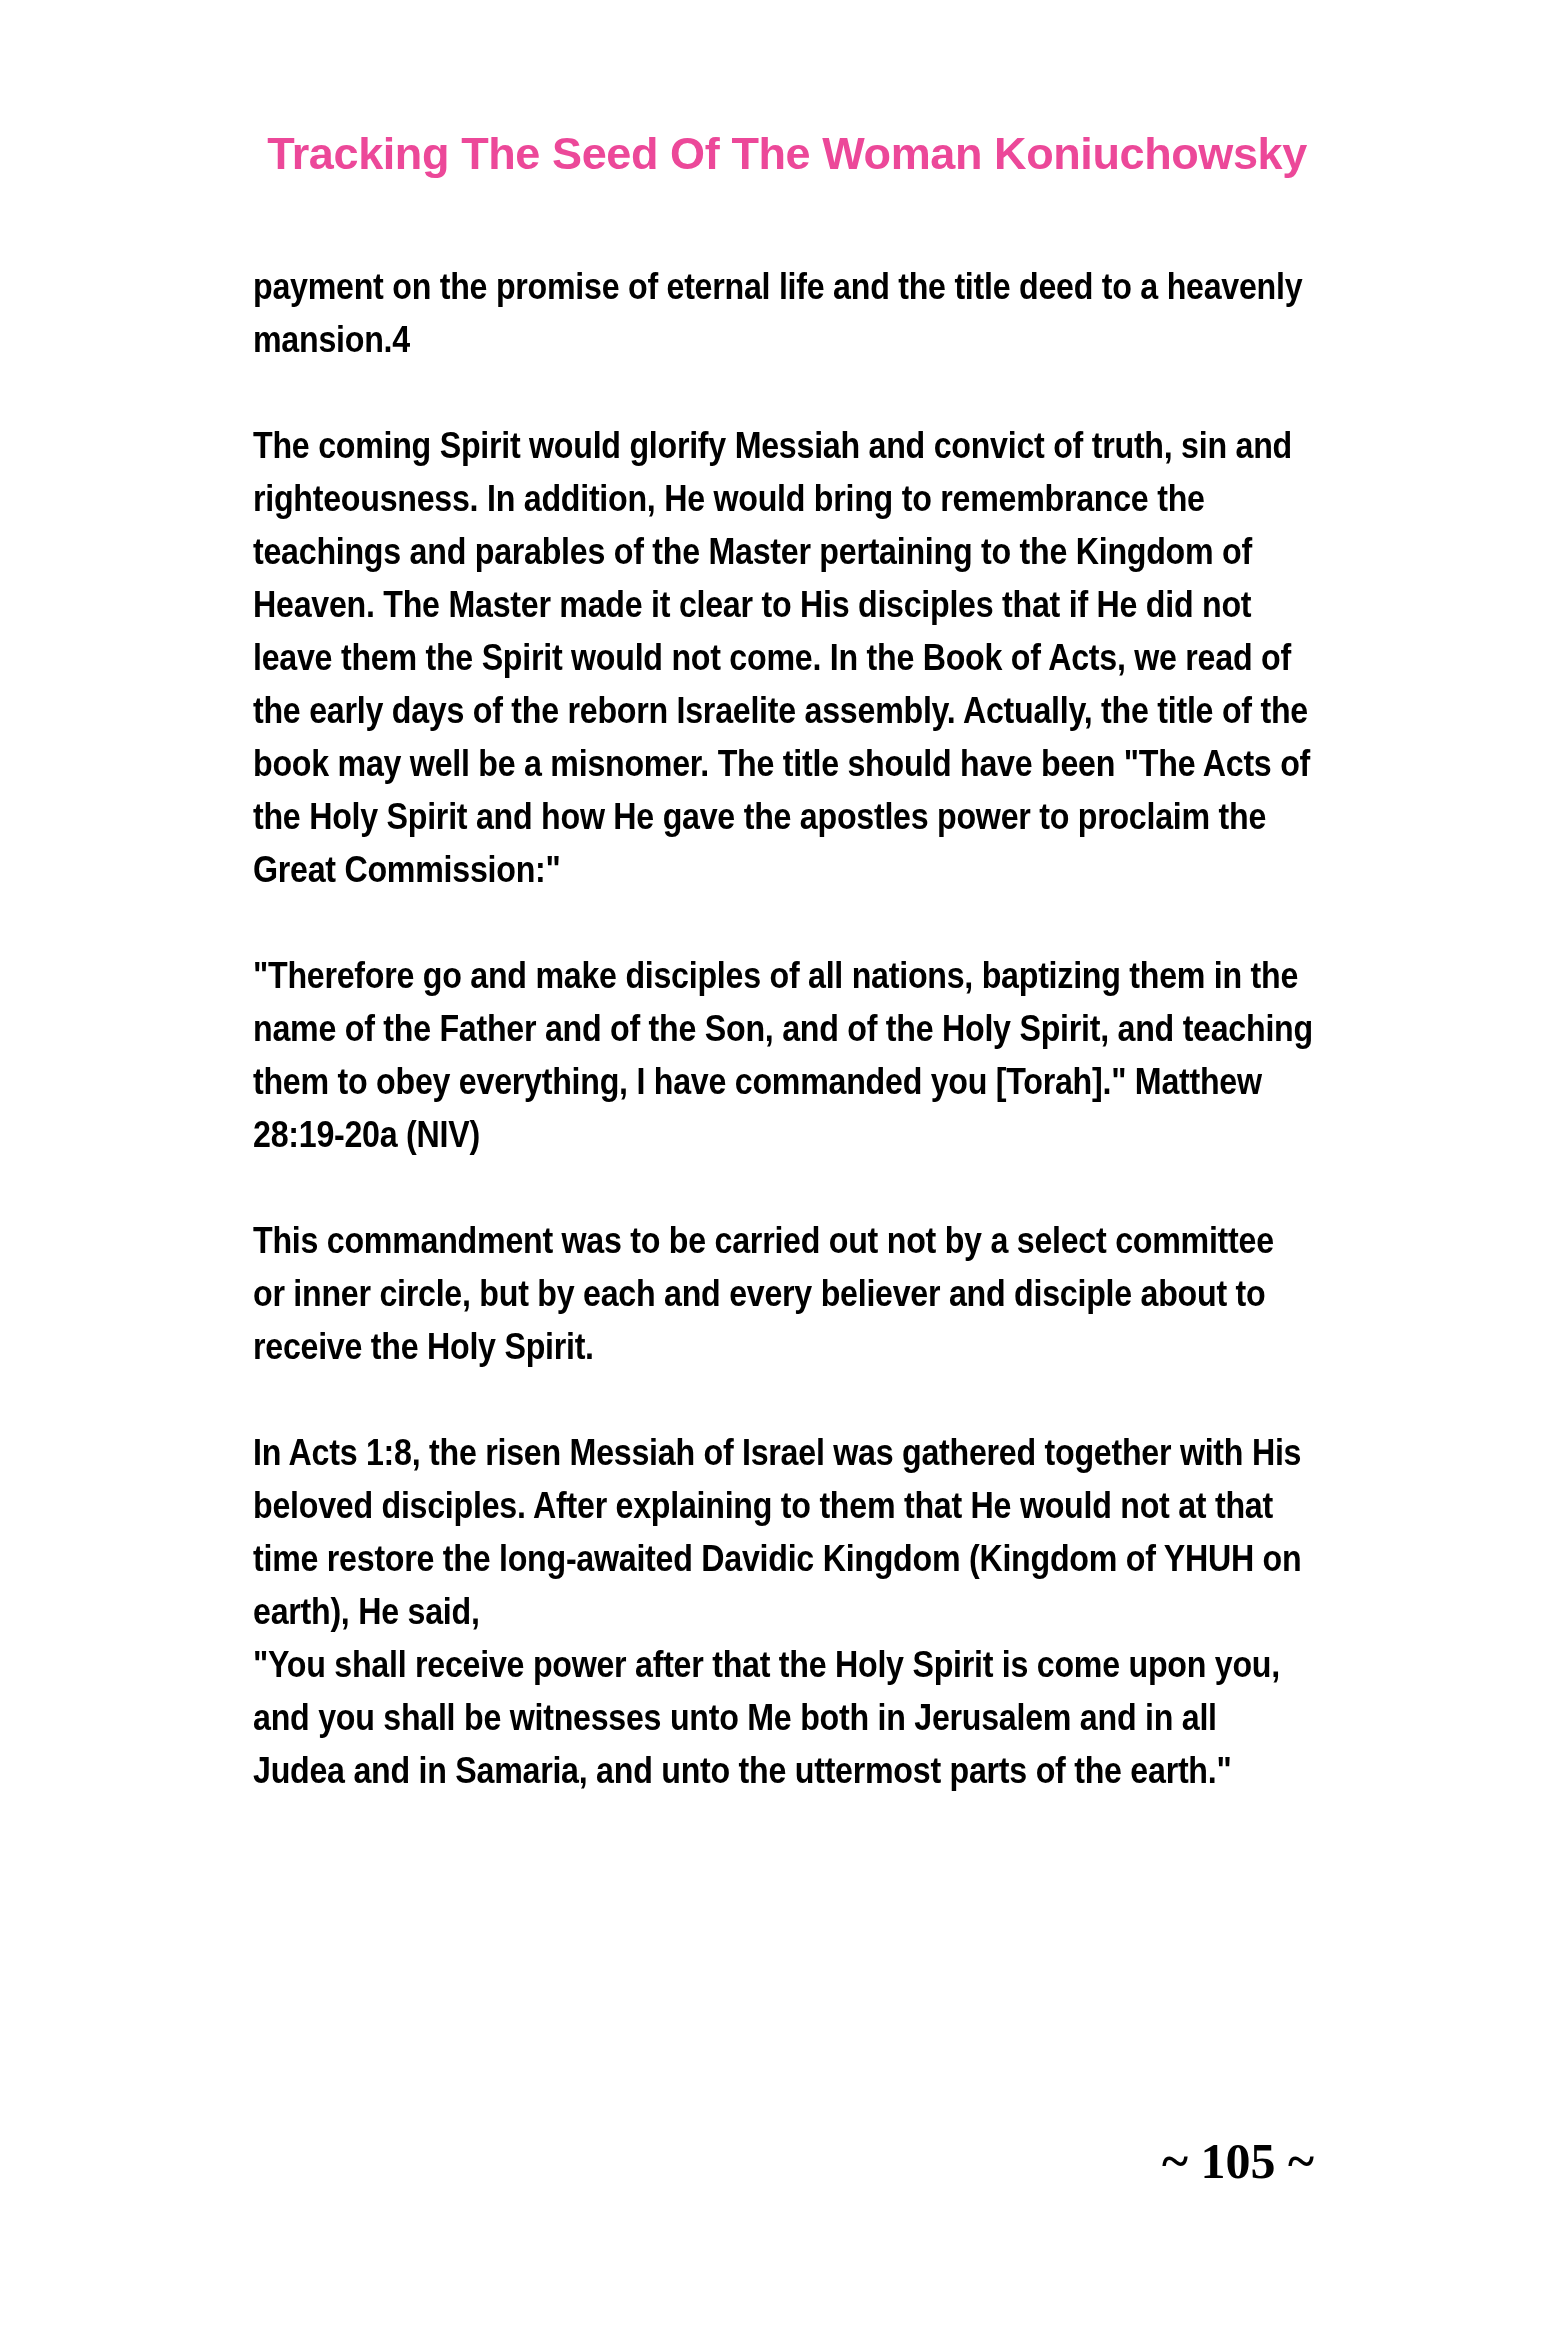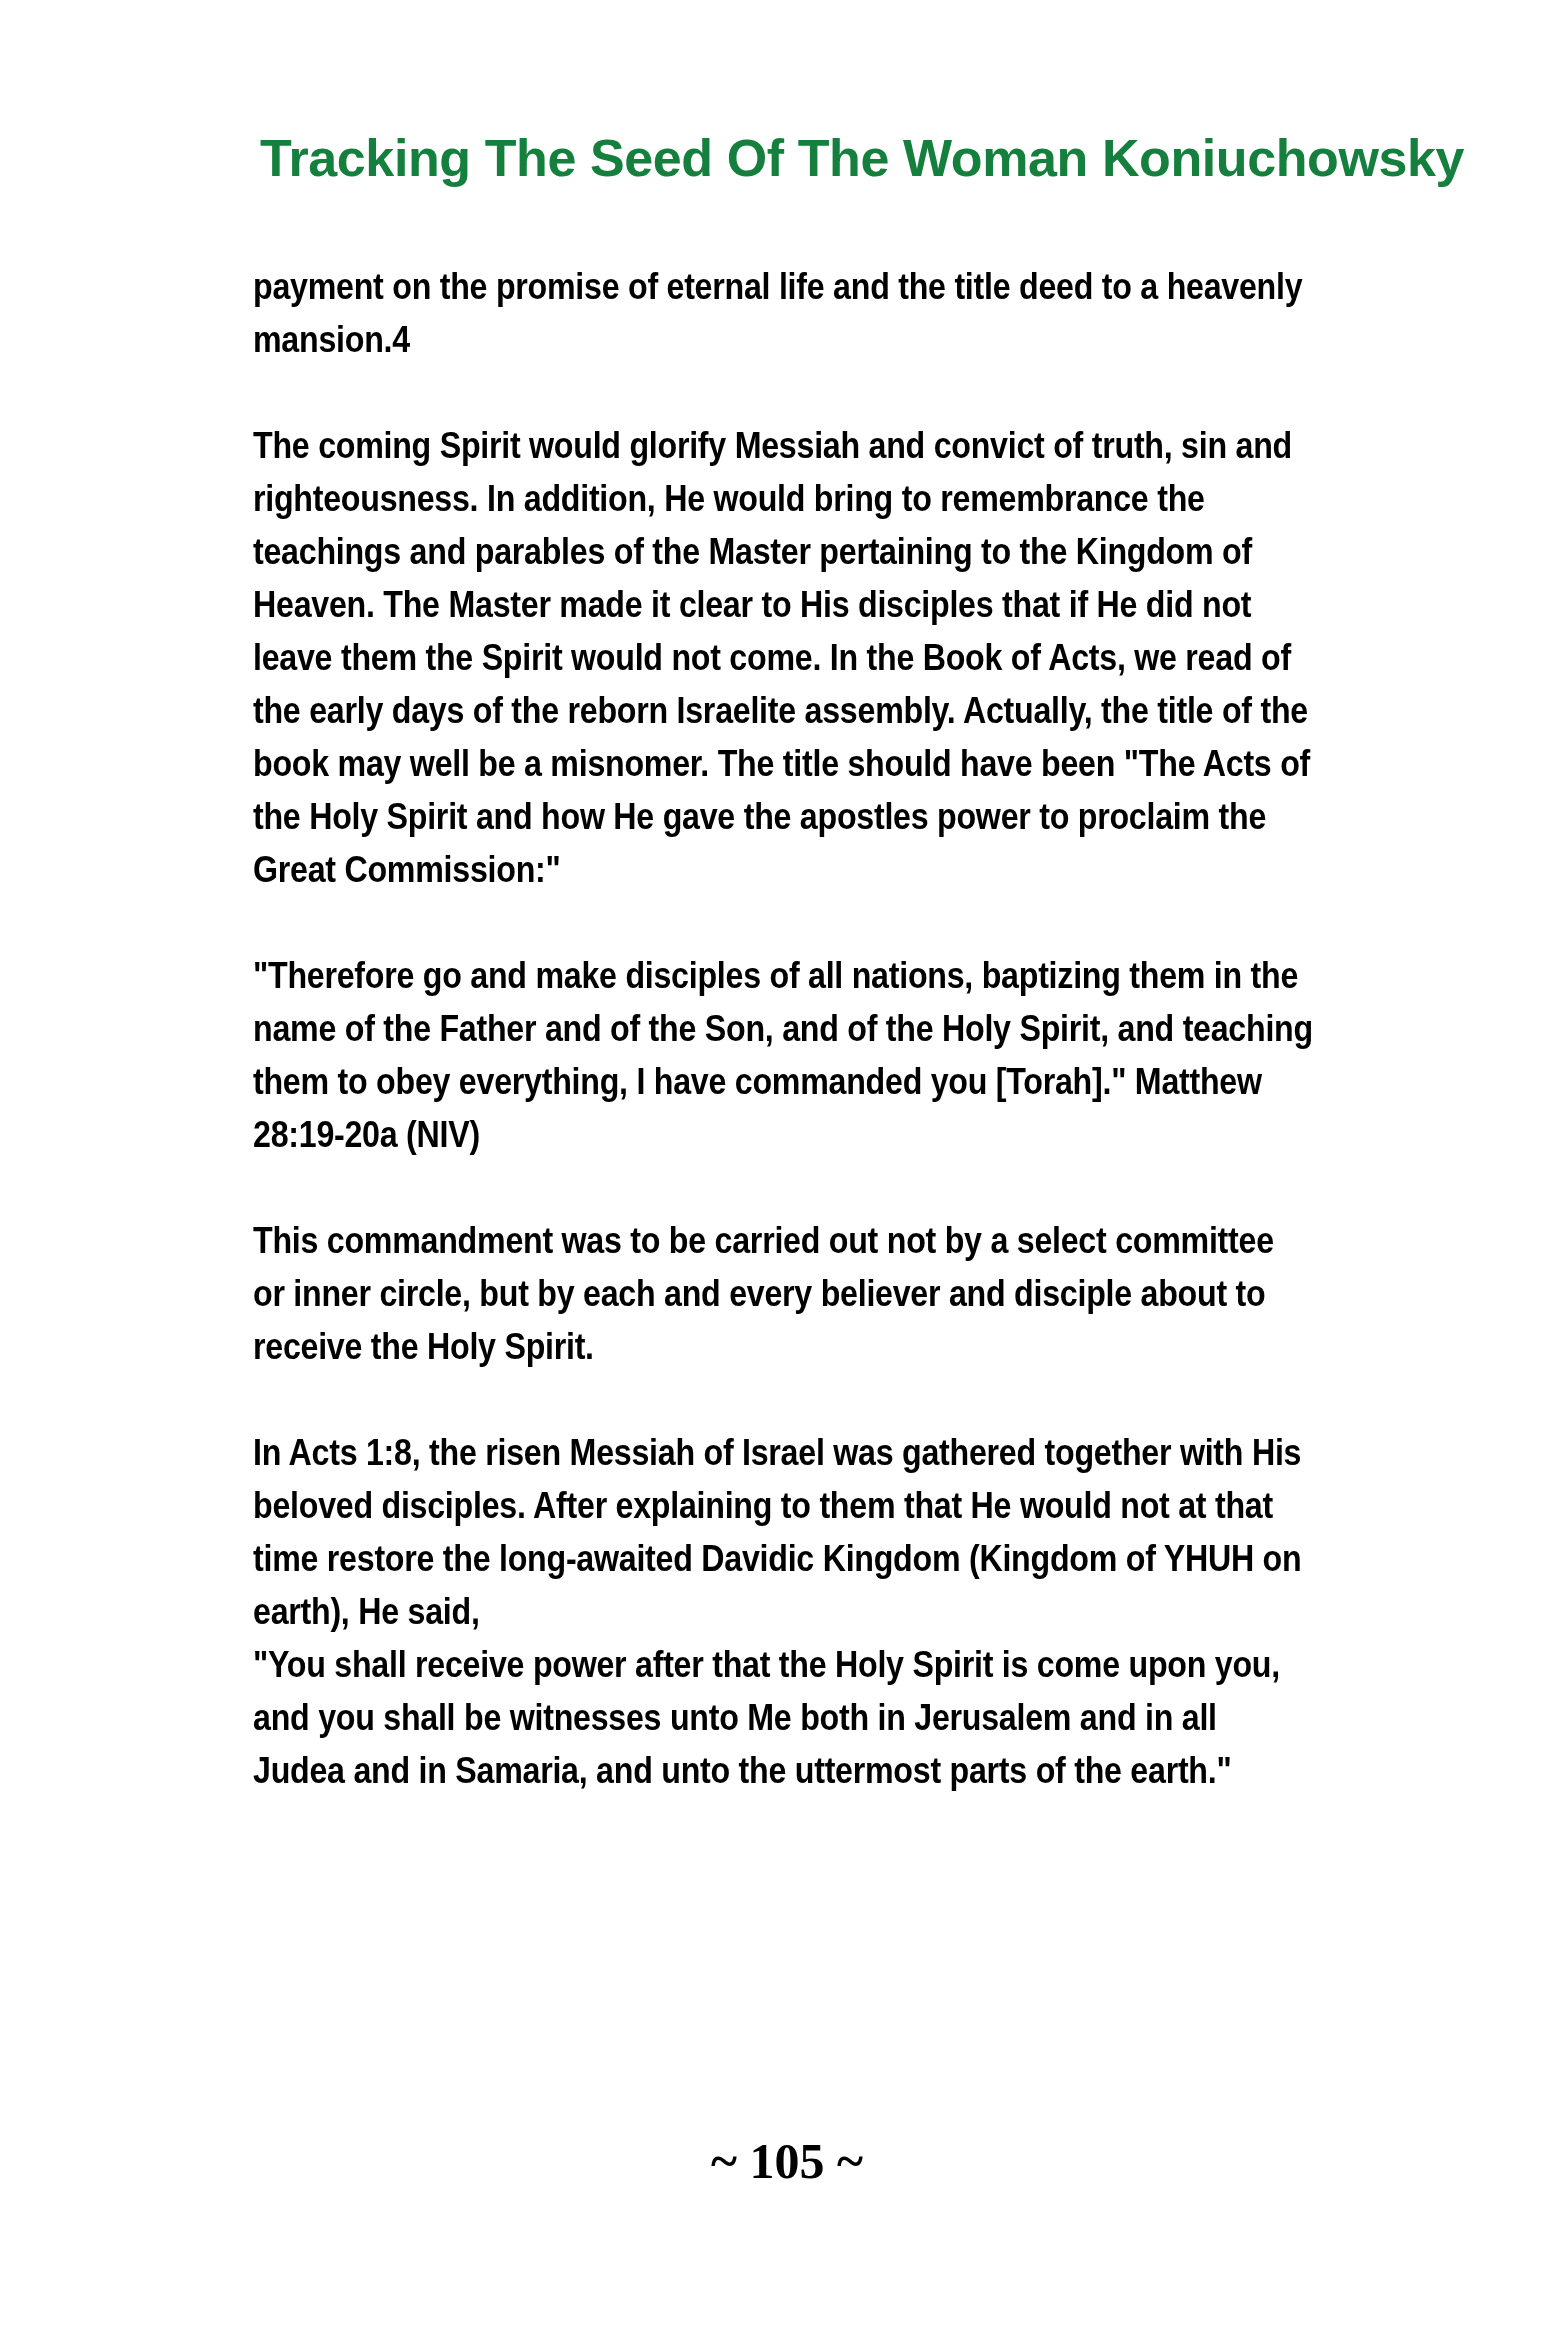--- a/index.html
+++ b/index.html
@@ -20,25 +20,25 @@
     background: #ffffff;
     overflow: hidden;
   }
   .page-title {
     position: absolute;
     top: 128px;
     left: 260px;
     width: 1054px;
     margin: 0;
     text-align: center;
-    font-size: 52px;
+    font-size: 45px;
     font-weight: 700;
     letter-spacing: -0.4px;
     white-space: nowrap;
-    color: #15803d;
+    color: #ec4899;
   }
   .body-text {
     position: absolute;
     top: 260px;
     left: 253px;
     width: 1219px;
     transform: scaleX(0.87);
     transform-origin: left top;
     font-size: 37px;
     line-height: 53px;
@@ -54,21 +54,21 @@
   }
   
   .para:nth-of-type(6) {
     margin-top: 0;
   }
   .page-number {
     position: absolute;
     top: 2132px;
     left: 260px;
     width: 1054px;
-    text-align: center;
+    text-align: right;
     font-family: "Liberation Serif", serif;
     font-size: 50px;
     font-weight: 700;
     color: #000000;
   }
 </style>
 </head>
 <body>
 
 <div class="page">

